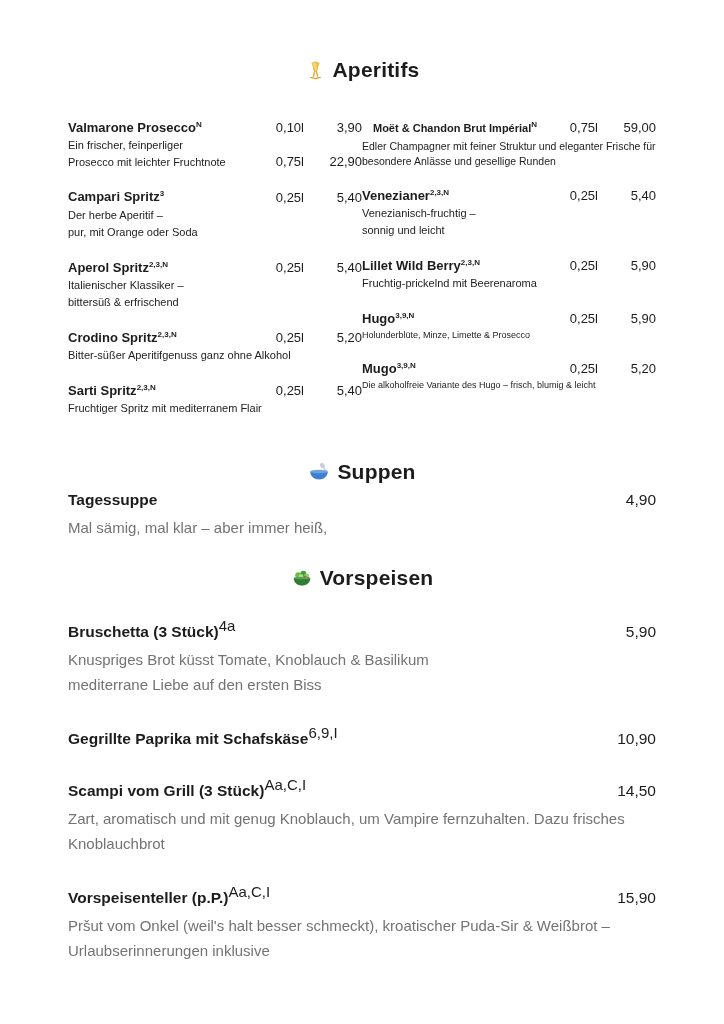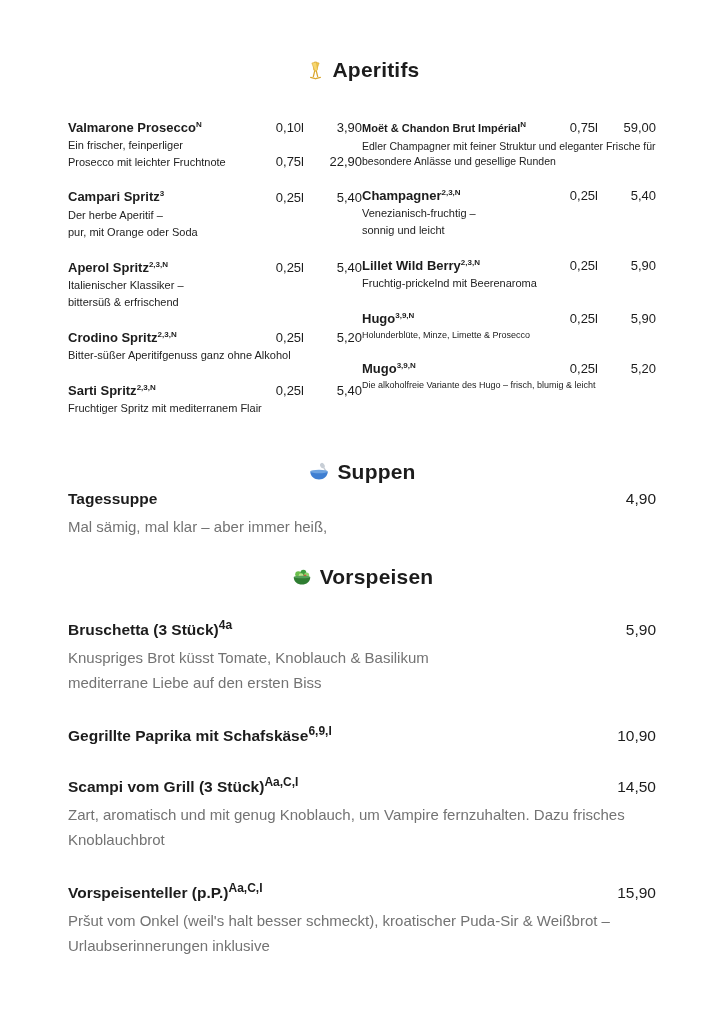--- a/index.html
+++ b/index.html
@@ -19,35 +19,35 @@
   .section-head .icon { display:inline-flex; }
   .head-aperitifs  { margin-bottom:34px; }
   .head-suppen     { margin-top:28px; }
   .head-vorspeisen { margin-top:12px; margin-bottom:26px; }
 
   
   .two-col { display:grid; grid-template-columns:1fr 1fr; }
   .ap-item { margin-bottom:15px; }
   .ap-row { display:flex; align-items:baseline; }
   .ap-name { flex:1; font-weight:bold; font-size:13px; line-height:17px; }
-  .ap-name.sm { font-size:11px; }
+  .ap-name.sm { font-size:11px;text-align:center; }
   .ap-name sup { font-size:8px; font-weight:bold; }
   .ap-vol   { width:50px; text-align:right; font-size:13px; }
   .ap-price { width:58px; text-align:right; font-size:13px; }
   .ap-desc { font-size:11px; line-height:15.5px; color:#222; margin-top:2px; }
   .ap-desc.grow { flex:1; margin-top:0; }
   .ap-desc.md { font-size:10.5px; line-height:15px; }
   .ap-desc.xs { font-size:9px; line-height:13px; }
 
   
   .main-item { margin-bottom:26px; }
   .main-item.last { margin-bottom:0; }
   .main-row { display:flex; align-items:baseline; }
   .main-name { flex:1; font-weight:bold; font-size:15.5px; line-height:20px; }
-  .main-name sup { font-size:12px; font-weight:bold; }
+  .main-name sup { font-size:15px; font-weight:normal; }
   .main-price { font-size:15.5px; }
   .main-desc { font-size:15px; line-height:25px; color:#737373; }
   .main-desc.first { margin-top:5px; }
 </style>
 </head>
 <body>
 
 <div class="page">
 
   <div class="section-head head-aperitifs">
@@ -132,21 +132,21 @@
         <div class="ap-row">
           <div class="ap-name sm"><span>Moët &amp; Chandon Brut Impérial</span><sup>N</sup></div>
           <div class="ap-vol">0,75l</div>
           <div class="ap-price">59,00</div>
         </div>
         <div class="ap-desc md">Edler Champagner mit feiner Struktur und eleganter Frische für besondere Anlässe und gesellige Runden</div>
       </div>
 
       <div class="ap-item">
         <div class="ap-row">
-          <div class="ap-name"><span>Champagner</span><sup>2,3,N</sup></div>
+          <div class="ap-name"><span>Venezianer</span><sup>2,3,N</sup></div>
           <div class="ap-vol">0,25l</div>
           <div class="ap-price">5,40</div>
         </div>
         <div class="ap-desc">Venezianisch-fruchtig –</div>
         <div class="ap-desc">sonnig und leicht</div>
       </div>
 
       <div class="ap-item">
         <div class="ap-row">
           <div class="ap-name"><span>Lillet Wild Berry</span><sup>2,3,N</sup></div>

